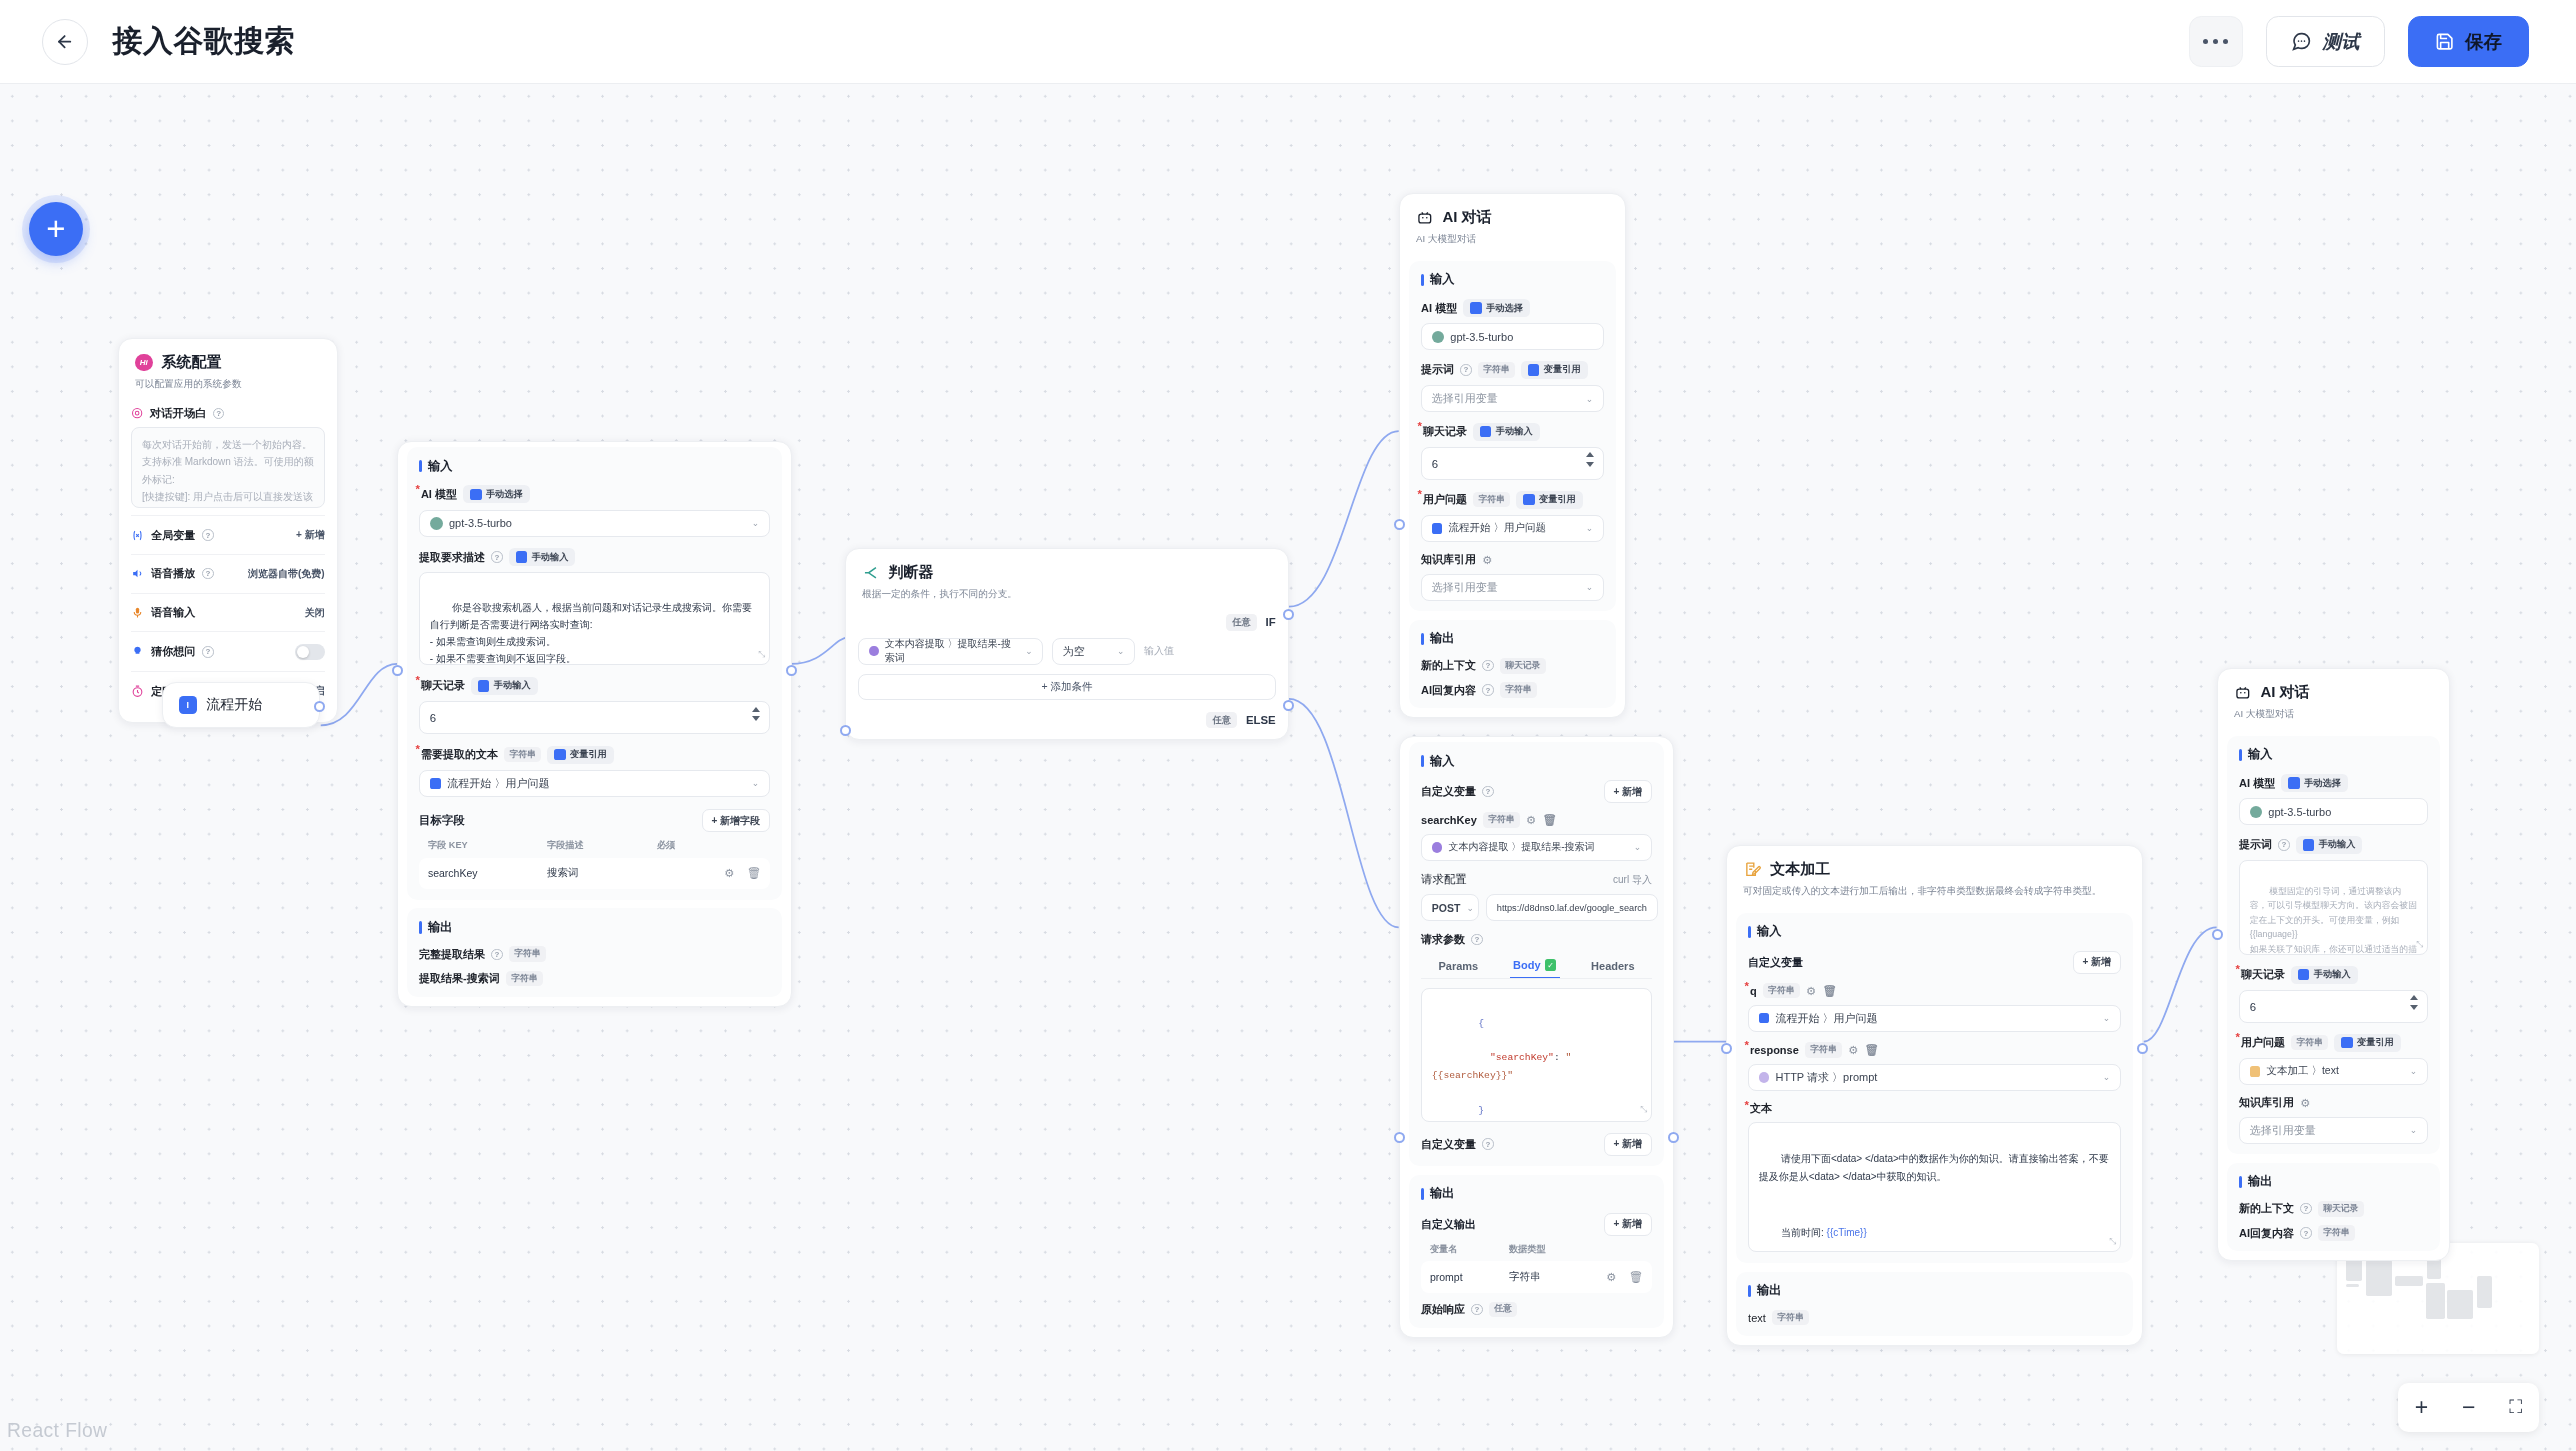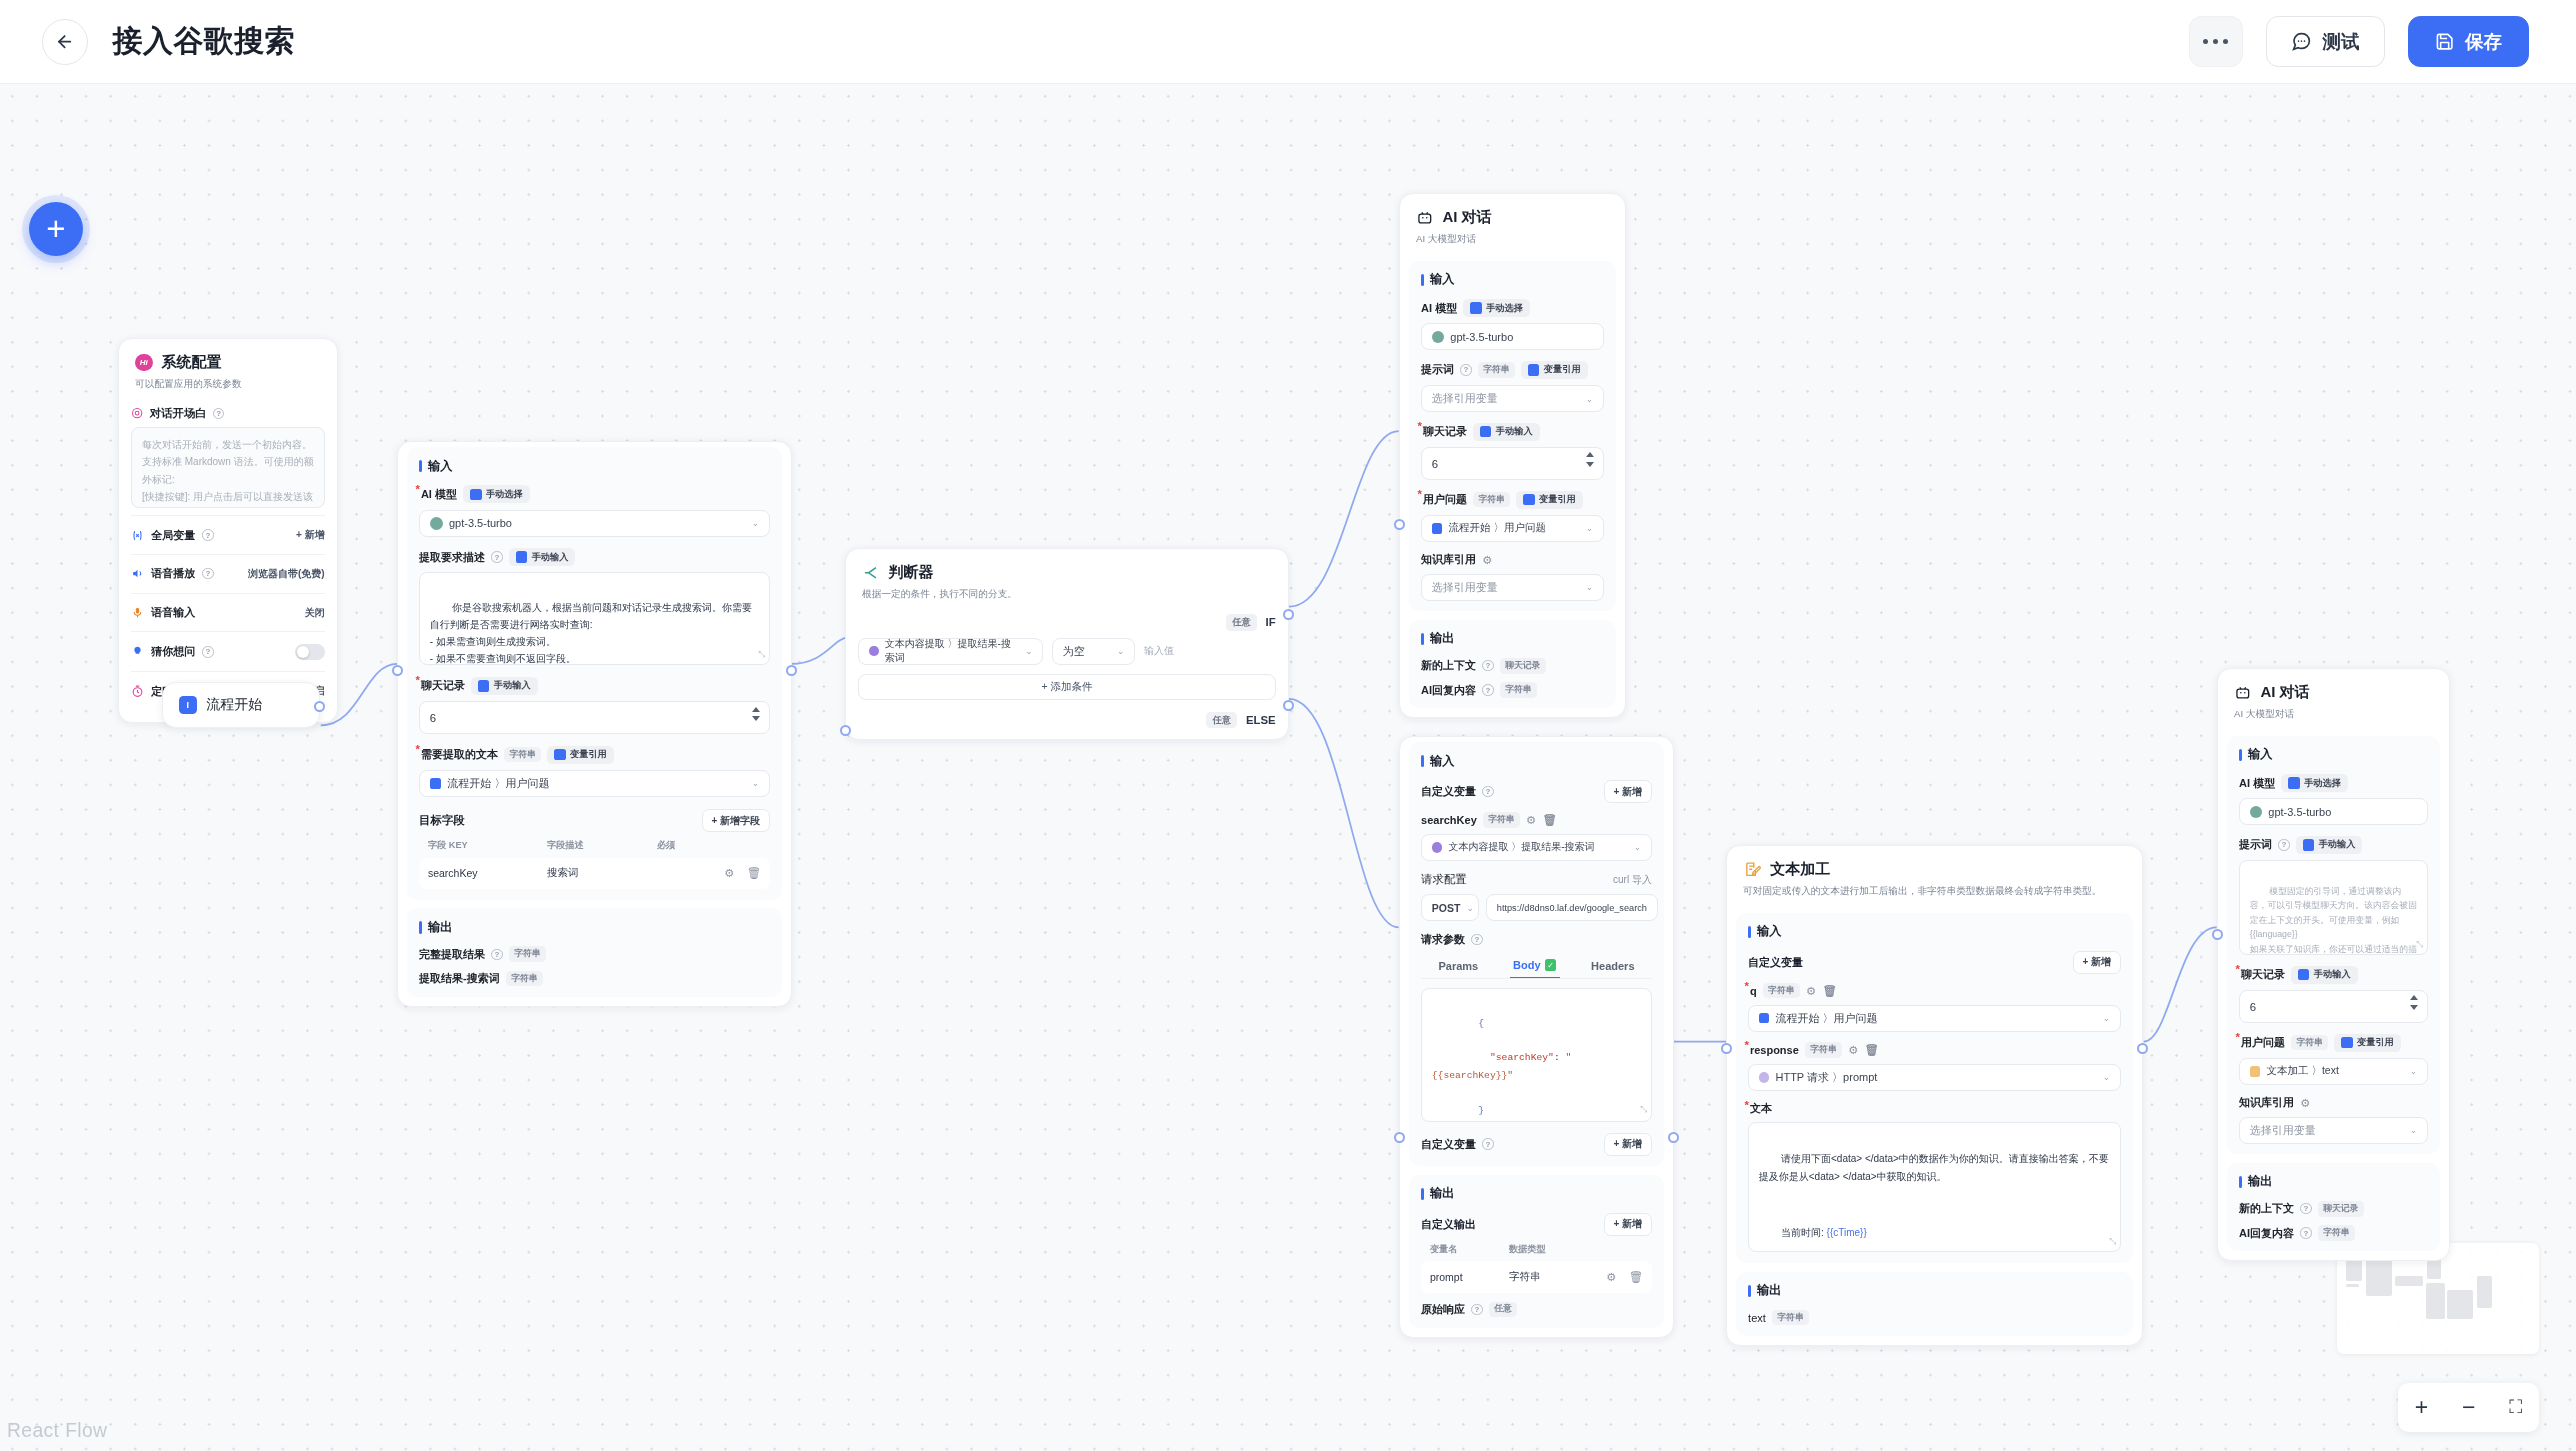--- a/index.html
+++ b/index.html
@@ -26,24 +26,24 @@
   .header-spacer { flex: 1; }
   .hdr-btn {
     height: 51px; border-radius: 12.3px; display: flex; align-items: center;
     justify-content: center; cursor: pointer; font-size: 18.5px;
   }
   .btn-more { width: 54px; background: #f5f6f8; border: 0.9px solid #eef0f3; margin-right: 23px; }
   .btn-more .dots { display:flex; gap:4.4px; }
   .btn-more .dots i { width:5.3px; height:5.3px; border-radius:50%; background:#4a5568; display:block; }
   .btn-test {
     background: #fff; border: 0.9px solid #e2e5ea; padding: 0 24.6px; gap: 10.5px; margin-right: 23px;
-    color: #2d3748; font-weight: 600;
+    color: #2d3748; font-weight: 600; font-style: italic;
   }
   .btn-save {
-    background: #3b6ef5; border: 0.9px solid #3b6ef5; color: #ffffff; padding: 4px 26px;
+    background: #3b6ef5; border: 0.9px solid #3b6ef5; color: #0f172a; padding: 4px 26px;
     gap: 10.5px; font-weight: 600;
   }
 
   
   .canvas {
     position: absolute; top: 84px; left: 0; width: 2576px; height: 1367px;
     background-color: #f8f9fb;
     background-image: radial-gradient(#d7dbe2 1px, transparent 1px);
     background-size: 24.6px 24.6px;
     overflow: hidden;

